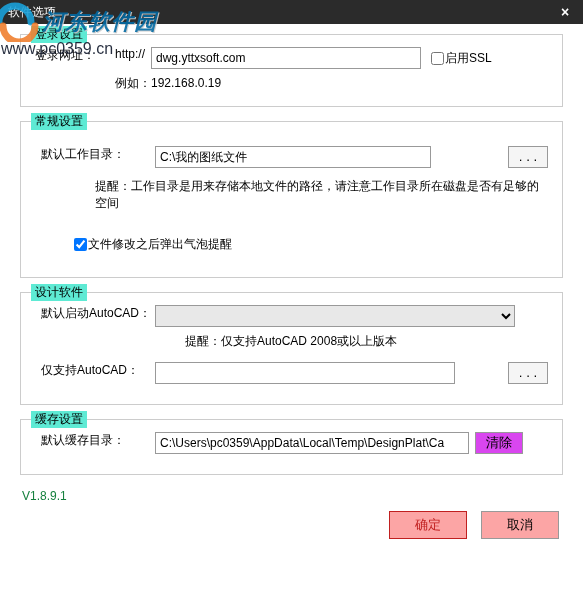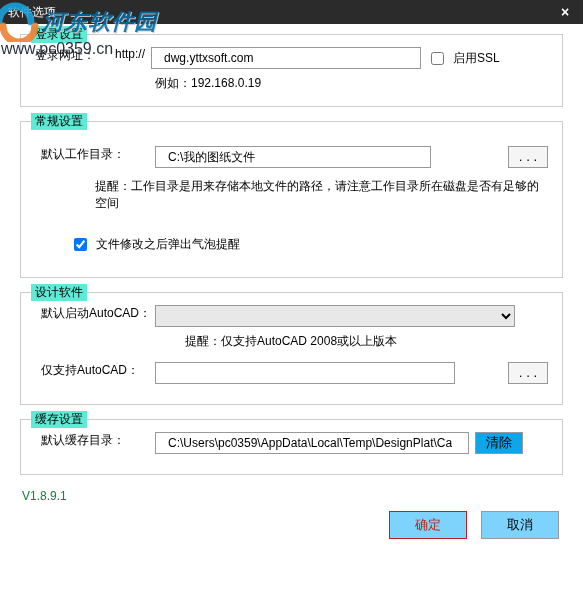--- a/index.html
+++ b/index.html
@@ -89,60 +89,60 @@
     .label-narrow {
       width: 80px;
       flex-shrink: 0;
     }
     .http-prefix {
       margin-right: 6px;
     }
     input[type="text"] {
       border: 1px solid #999;
       height: 22px;
-      padding: 0 12px;
+      padding: 0 4px;
       font-size: 12px;
       font-family: inherit;
     }
     select {
       border: 1px solid #999;
       height: 22px;
       font-size: 12px;
       font-family: inherit;
       background: #e8e8e8;
     }
     .url-input { width: 270px; }
     .checkbox-row {
       display: flex;
       align-items: center;
-      gap: 9px;
+      gap: 1px;
     }
     .ssl-group { margin-left: 10px; }
     .hint {
       font-size: 12px;
       color: #000;
       margin-left: 0;
     }
-    .hint-indent1 { margin-left: 120px; margin-top: 4px; }
+    .hint-indent1 { margin-left: 80px; margin-top: 4px; }
     .hint-indent2 { margin-left: 60px; margin-top: 10px; }
     .hint-indent3 { margin-left: 150px; margin-top: 6px; }
     .dir-input { width: 276px; }
     .browse-btn {
       border: 1px solid #999;
       background: #f5f5f5;
       width: 40px;
       height: 22px;
       cursor: pointer;
       text-align: center;
       line-height: 18px;
       margin-left: auto;
     }
     .clear-btn {
       border: 1px solid #999;
-      background: #0ea5e9;
+      background: #d946ef;
       width: 48px;
       height: 22px;
       cursor: pointer;
       margin-left: 6px;
     }
     .cache-input { width: 314px; }
     .autocad-select { width: 360px; }
     .revit-input { width: 300px; }
     .fs-general { padding-bottom: 18px; }
     .bubble-row { margin-top: 24px; margin-left: 6px; padding-left: 33px; }
@@ -156,21 +156,21 @@
       display: flex;
       justify-content: flex-end;
       gap: 14px;
       margin-top: 8px;
       padding-right: 4px;
     }
     .btn-main {
       width: 78px;
       height: 28px;
       border: 1px solid #999;
-      background: #7dd3fc;
+      background: #fca5a5;
       cursor: pointer;
       font-size: 13px;
       font-family: inherit;
     }
     .btn-ok {
       border: 1px solid #c02020;
       color: #c02020;
     }
     .spacer-row { height: 12px; }
   </style>

